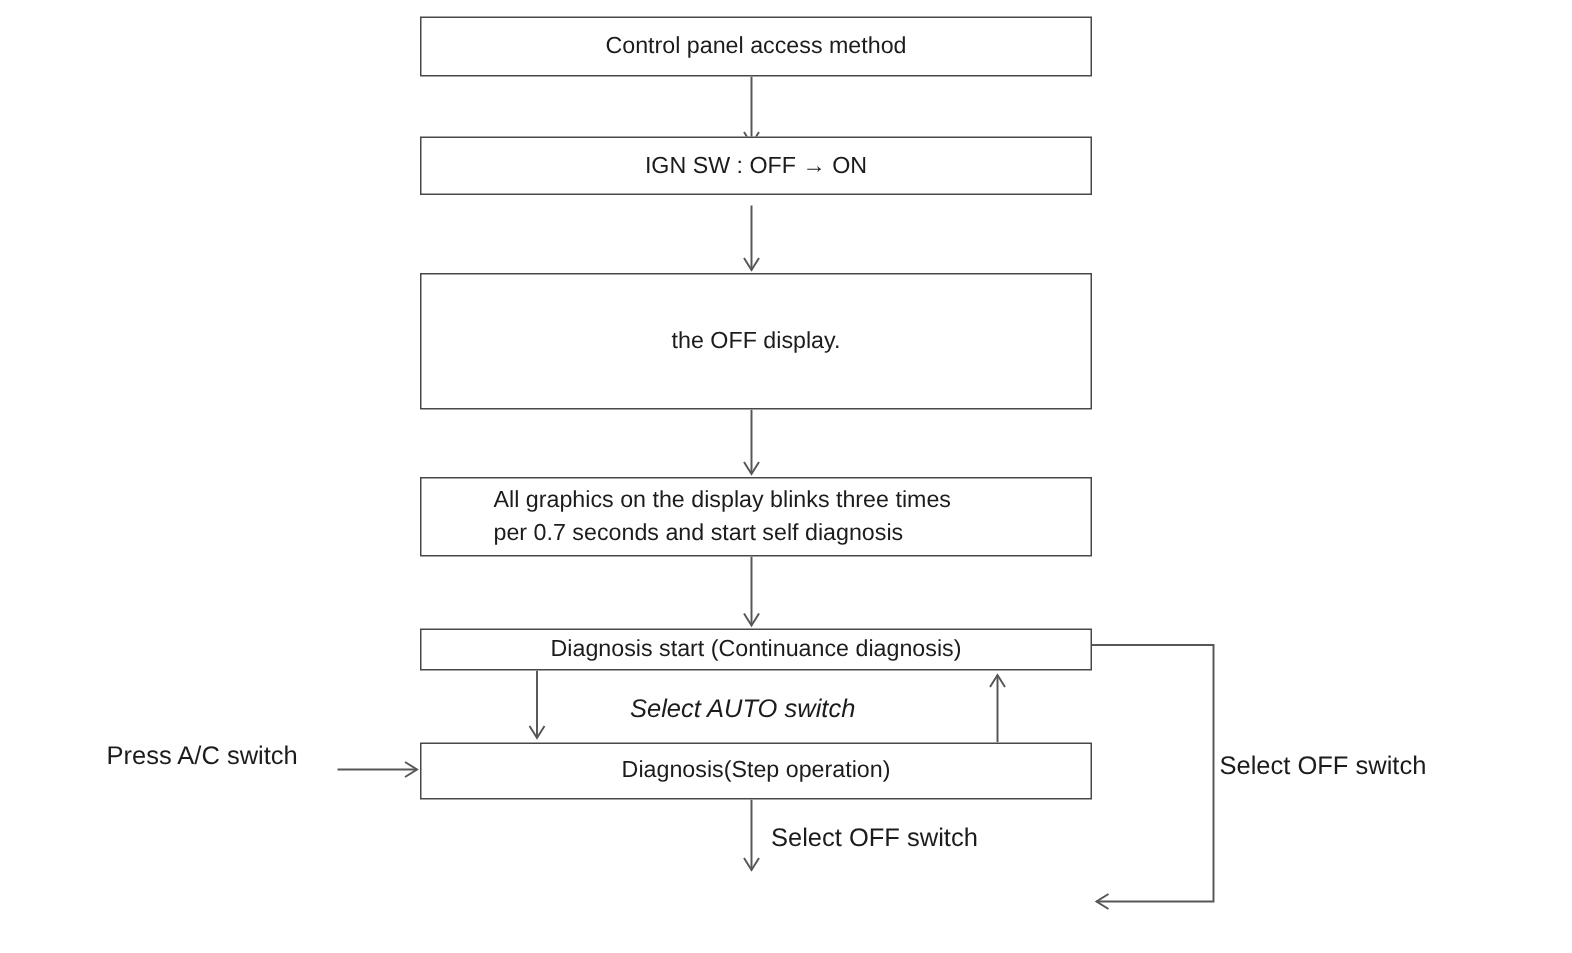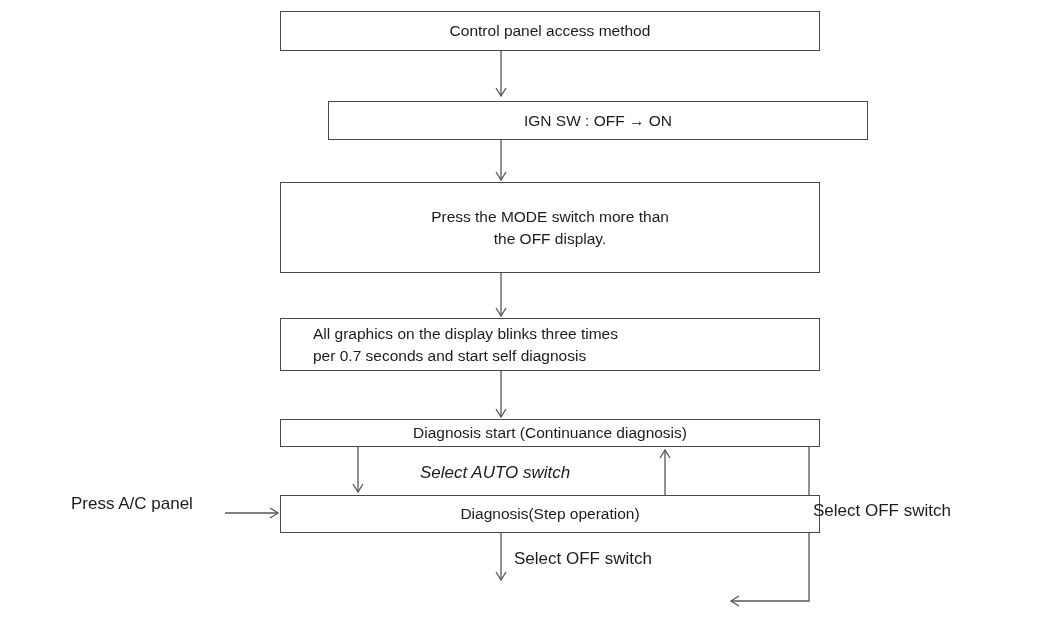--- a/index.html
+++ b/index.html
@@ -19,39 +19,39 @@
   .connectors {
     position: absolute;
     left: 0;
     top: 0;
     width: 1048px;
     height: 635px;
   }
   .box {
     position: absolute;
     left: 280px;
-    width: 540px;
+    width: 448px;
     box-sizing: border-box;
     border: 1.5px solid #484848;
     background: #ffffff;
     display: flex;
     flex-direction: column;
     justify-content: center;
     align-items: center;
     text-align: center;
     font-size: 15.5px;
     line-height: 22px;
   }
   .box.align-left {
     align-items: flex-start;
     text-align: left;
-    padding-left: 32px;
+    padding-left: 48px;
   }
   .box-1 { top: 11px;  height: 40px; }
-  .box-2 { top: 101px;  height: 39px; margin-left: 48px; }
+  .box-2 { top: 91px;  height: 39px; }
   .box-3 { top: 182px; height: 91px; }
   .box-4 { top: 318px; height: 53px; }
   .box-5 { top: 419px; height: 28px; }
   .box-6 { top: 495px; height: 38px; text-align: right; }
   .box-7 { top: 582px; height: 40px; }
   .flow-label {
     position: absolute;
     font-size: 17px;
     line-height: 22px;
     white-space: nowrap;
@@ -87,41 +87,40 @@
 
   <div class="box box-1">
     <div>Control panel access method</div>
   </div>
 
   <div class="box box-2">
     <div>IGN SW : OFF → ON</div>
   </div>
 
   <div class="box box-3">
-    <div>Press the MODE switch more than</div>
     <div>the OFF display.</div>
   </div>
 
   <div class="box box-4 align-left">
     <div>All graphics on the display blinks three times</div>
     <div>per 0.7 seconds and start self diagnosis</div>
   </div>
 
   <div class="box box-5">
     <div>Diagnosis start (Continuance diagnosis)</div>
   </div>
 
   <div class="box box-6">
     <div>Diagnosis(Step operation)</div>
   </div>
 
 
   <div class="flow-label label-select-auto">Select AUTO switch</div>
 
   <div class="flow-label label-press-ac">
-    <div>Press A/C panel</div>
+    <div>Press A/C switch</div>
   </div>
 
   <div class="flow-label label-select-off-step">Select OFF switch</div>
 
   <div class="flow-label label-select-off-loop">Select OFF switch</div>
 
 </div>
 
 </body></html>

